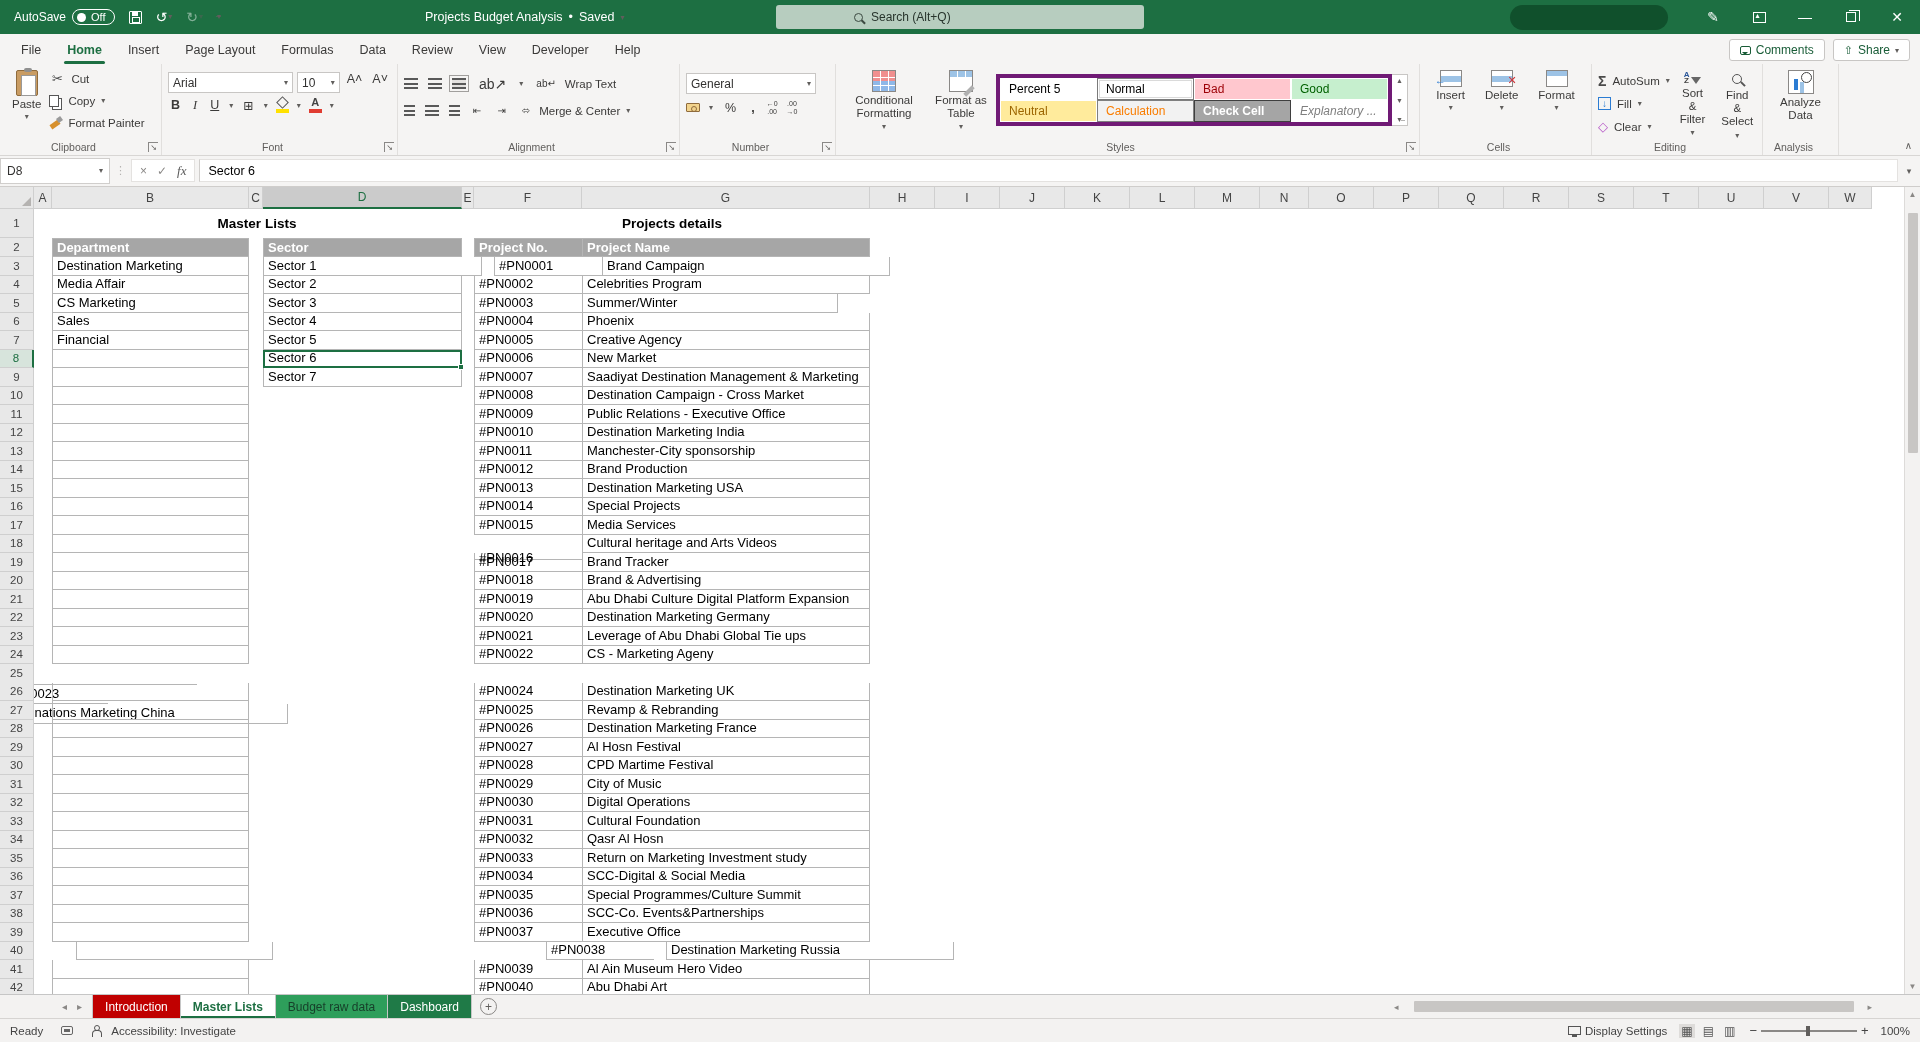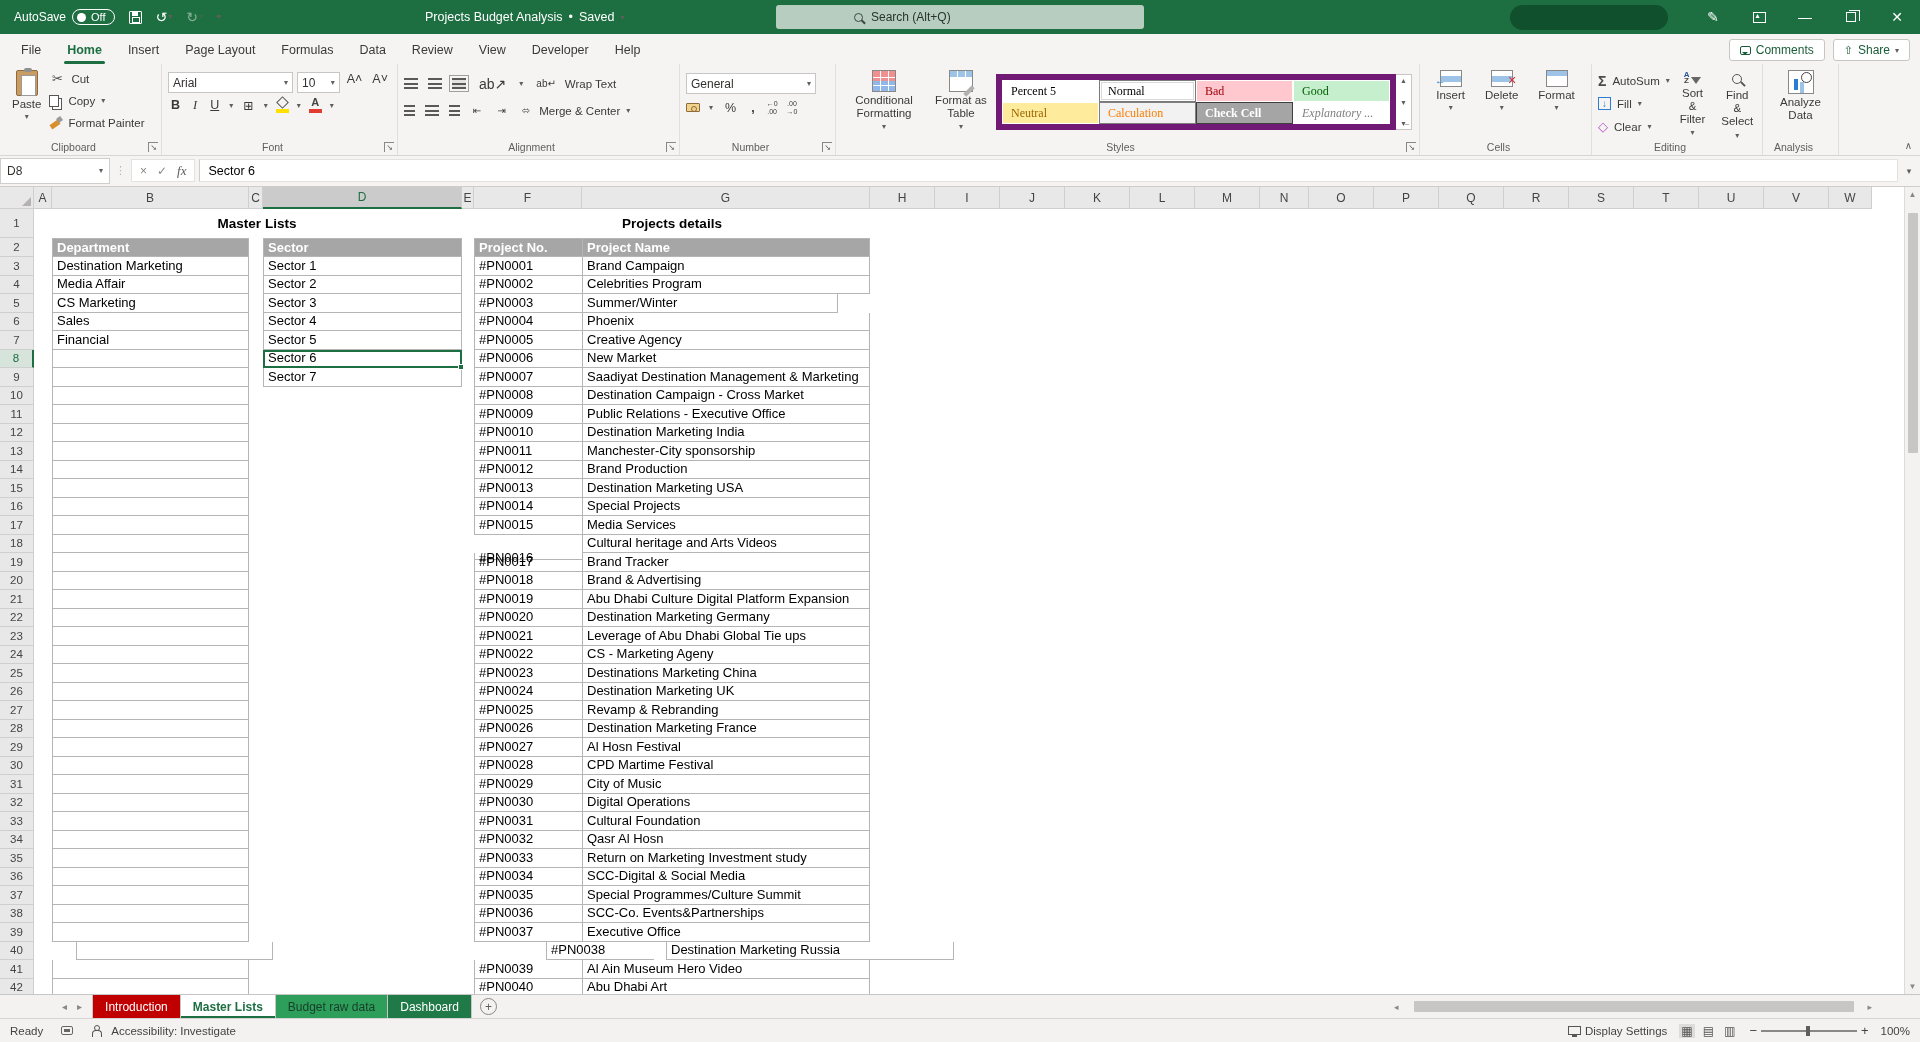--- a/index.html
+++ b/index.html
@@ -63,21 +63,21 @@
   .selbox { border:1px solid #c8c6c4; background:#fff; display:flex; align-items:center; justify-content:space-between; font-size:12px; color:#323130; padding:1px 4px; height:21px; }
   .fbtn { font-size:12.5px; color:#3b3a39; padding:0 3px; }
   .fontletter { font-weight:bold; }
   .u-ico { text-decoration:underline; }
   .i-ico { font-style:italic; font-family:"Liberation Serif",serif; }
   .colorbar { display:inline-flex; flex-direction:column; align-items:center; line-height:1; width:15px; }
   .colorbar .bar { width:13px; height:4px; margin-top:1px; }
   .bucket { width:9px; height:9px; border:1.5px solid #555; transform:rotate(45deg); margin-bottom:1px; }
   .alignico { width:14px; height:11px; background:repeating-linear-gradient(to bottom,#595959 0 2px,transparent 2px 4.5px); }
   .alignico.boxed { outline:1px solid #a19f9d; outline-offset:2px; background-color:#e4e2e0; }
-  .gallery { border:6px solid #701a75; background:#f9a8d4; display:grid; grid-template-columns:repeat(4,97px); grid-auto-rows:22px;font-family:Liberation Serif, serif; }
+  .gallery { border:4px solid #701a75; background:#f9a8d4; display:grid; grid-template-columns:repeat(4,97px); grid-auto-rows:22px; }
   .chip { display:flex; align-items:center; padding-left:8px; font-size:12px; border:1px solid #fff; }
   .chip.selframe { border:1px solid #7a7a7a; outline:1px solid #dadada; outline-offset:-3px; }
   .gal-scroll { width:16px; border:1px solid #c8c6c4; border-left:none; background:#fff; display:flex; flex-direction:column; align-items:center; justify-content:space-between; padding:2px 0; font-size:7px; color:#605e5c; }
   .grid-ico { width:24px; height:22px; border:1px solid #8a8886; position:relative; background:#fff; }
   .cf-ico { background:linear-gradient(180deg,#f08f8f 0 50%, #8fb8e8 50% 100%); }
   .cf-ico::after, .fat-ico::after { content:""; position:absolute; inset:0;
     background:linear-gradient(to right,transparent 0 7px,#fff 7px 8px,transparent 8px 15px,#fff 15px 16px,transparent 16px),
                linear-gradient(to bottom,transparent 0 6px,#fff 6px 7px,transparent 7px 14px,#fff 14px 15px,transparent 15px); }
   .fat-ico { background:linear-gradient(180deg,#9dc3e6 0 6px,#fff 6px); }
   .fat-ico::before { content:""; position:absolute; right:-3px; bottom:-2px; width:12px; height:4px; background:#b0b0b0; transform:rotate(-45deg); z-index:2; }
@@ -509,21 +509,21 @@
             <div class="c cb cb-r cb-t hdrcell" style="width: 199px;">Sector</div>
             <div class="c" style="width: 12px;"></div>
             <div class="c cb cb-t hdrcell" style="width: 108px;">Project No.</div>
             <div class="c cb cb-r cb-t hdrcell" style="width: 288px;">Project Name</div>
           </div>
           <div class="sheetrow" style="height: 18.5px; line-height: 18.5px;">
             <div class="rowh">3</div>
             <div class="c" style="width: 18px;"></div>
             <div class="c cb cb-r" style="width: 197px;">Destination Marketing</div>
             <div class="c" style="width: 14px;"></div>
-            <div class="c cb cb-r" style="width: 199px;">Sector 1</div>
+            <div class="c cb cb-r" style="width: 219px;">Sector 1</div>
             <div class="c" style="width: 12px;"></div>
             <div class="c cb" style="width: 108px;">#PN0001</div>
             <div class="c cb cb-r" style="width: 288px;">Brand Campaign</div>
           </div>
           <div class="sheetrow" style="height: 18.5px; line-height: 18.5px;">
             <div class="rowh">4</div>
             <div class="c" style="width: 18px;"></div>
             <div class="c cb cb-r" style="width: 197px;">Media Affair</div>
             <div class="c" style="width: 14px;"></div>
             <div class="c cb cb-r" style="width: 199px;">Sector 2</div>
@@ -724,21 +724,21 @@
           <div class="sheetrow" style="height: 18.5px; line-height: 18.5px;">
             <div class="rowh">24</div>
             <div class="c" style="width: 18px;"></div>
             <div class="c cb cb-r" style="width: 197px;"></div>
             <div class="c" style="width: 14px;"></div>
             <div class="c" style="width: 199px;"></div>
             <div class="c" style="width: 12px;"></div>
             <div class="c cb" style="width: 108px;">#PN0022</div>
             <div class="c cb cb-r" style="width: 288px;">CS - Marketing Ageny</div>
           </div>
-          <div class="sheetrow" style="height: 18.5px; line-height: 18.5px;">
+          <div class="sheetrow" style="height: 18.5px; line-height: 18.5px; flex-direction: column;">
             <div class="rowh">25</div>
             <div class="c" style="width: 18px;"></div>
             <div class="c cb cb-r" style="width: 197px;"></div>
             <div class="c" style="width: 14px;"></div>
             <div class="c" style="width: 199px;"></div>
             <div class="c" style="width: 12px;"></div>
             <div class="c cb" style="width: 108px;">#PN0023</div>
             <div class="c cb cb-r" style="width: 288px;">Destinations Marketing China</div>
           </div>
           <div class="sheetrow" style="height: 18.5px; line-height: 18.5px;">

